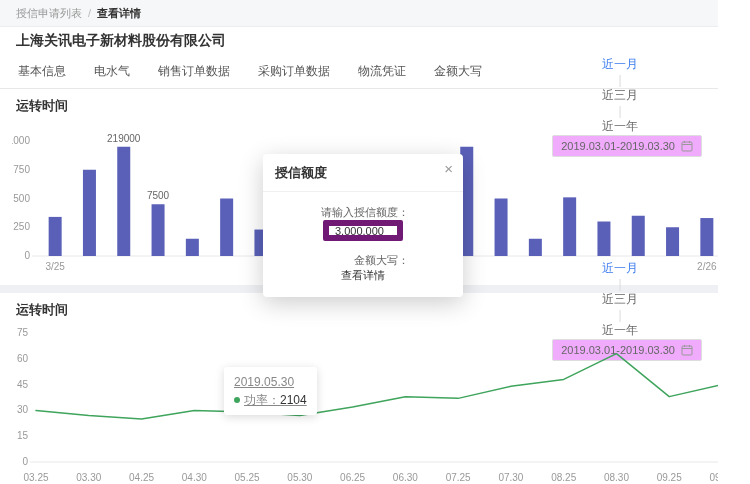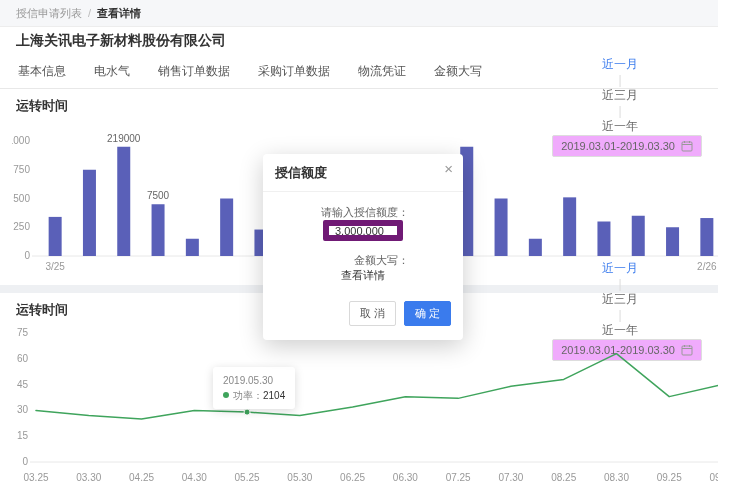--- a/index.html
+++ b/index.html
@@ -49,23 +49,23 @@
   .form-label { width:92px; text-align:right; flex:none; }
   .credit-input { width:80px; height:21px; border:6px solid #701a75; border-radius:2px;
                   font-size:11px; padding:0 6px; color:#333; font-family:inherit; }
   .amount-value { color:#333; }
   .modal-footer { display:flex; justify-content:flex-end; gap:8px; padding:4px 12px 14px; }
   .btn { font-size:11px; border-radius:2px; padding:4px 10px; cursor:pointer; font-family:inherit; }
   .btn-cancel { background:#fff; border:1px solid #d9d9d9; color:#555; }
   .btn-confirm { background:var(--accent); border:1px solid var(--accent); color:#fff; }
 
   
-  .tooltip { position:absolute; left:213px; top:74px; background:#fff; border-radius:3px;
-             box-shadow:0 2px 10px rgba(0,0,0,0.15); padding:6px 10px; font-size:10px;
-             color:#888; z-index:5; line-height:1.5; }
+  .tooltip { position:absolute; left:224px; top:74px; background:#fff; border-radius:3px;
+             box-shadow:0 2px 10px rgba(0,0,0,0.15); padding:6px 10px; font-size:12px;
+             color:#888; z-index:5; line-height:1.5;text-decoration:underline; }
   .tooltip-dot { display:inline-block; width:6px; height:6px; border-radius:50%;
                  background:var(--line); margin-right:4px; vertical-align:1px; }
   .tooltip-value { color:#333;text-align:right; }
   .cal-icon { color:#999; display:flex; }
 </style>
 </head>
 <body>
 
 <div class="app">
 
@@ -208,19 +208,15 @@
     <div class="modal-body">
       <div class="form-row">
         <span class="form-label">请输入授信额度：</span>
         <input class="credit-input" type="text" value="3,000,000" style="">
       </div>
       <div class="form-row">
         <span class="form-label">金额大写：</span>
         <span class="amount-value">查看详情</span>
       </div>
     </div>
-    <div class="modal-footer">
-      <button class="btn btn-cancel">取 消</button>
-      <button class="btn btn-confirm">确 定</button>
-    </div>
   </div>
 
 </div>
 
 </body></html>

